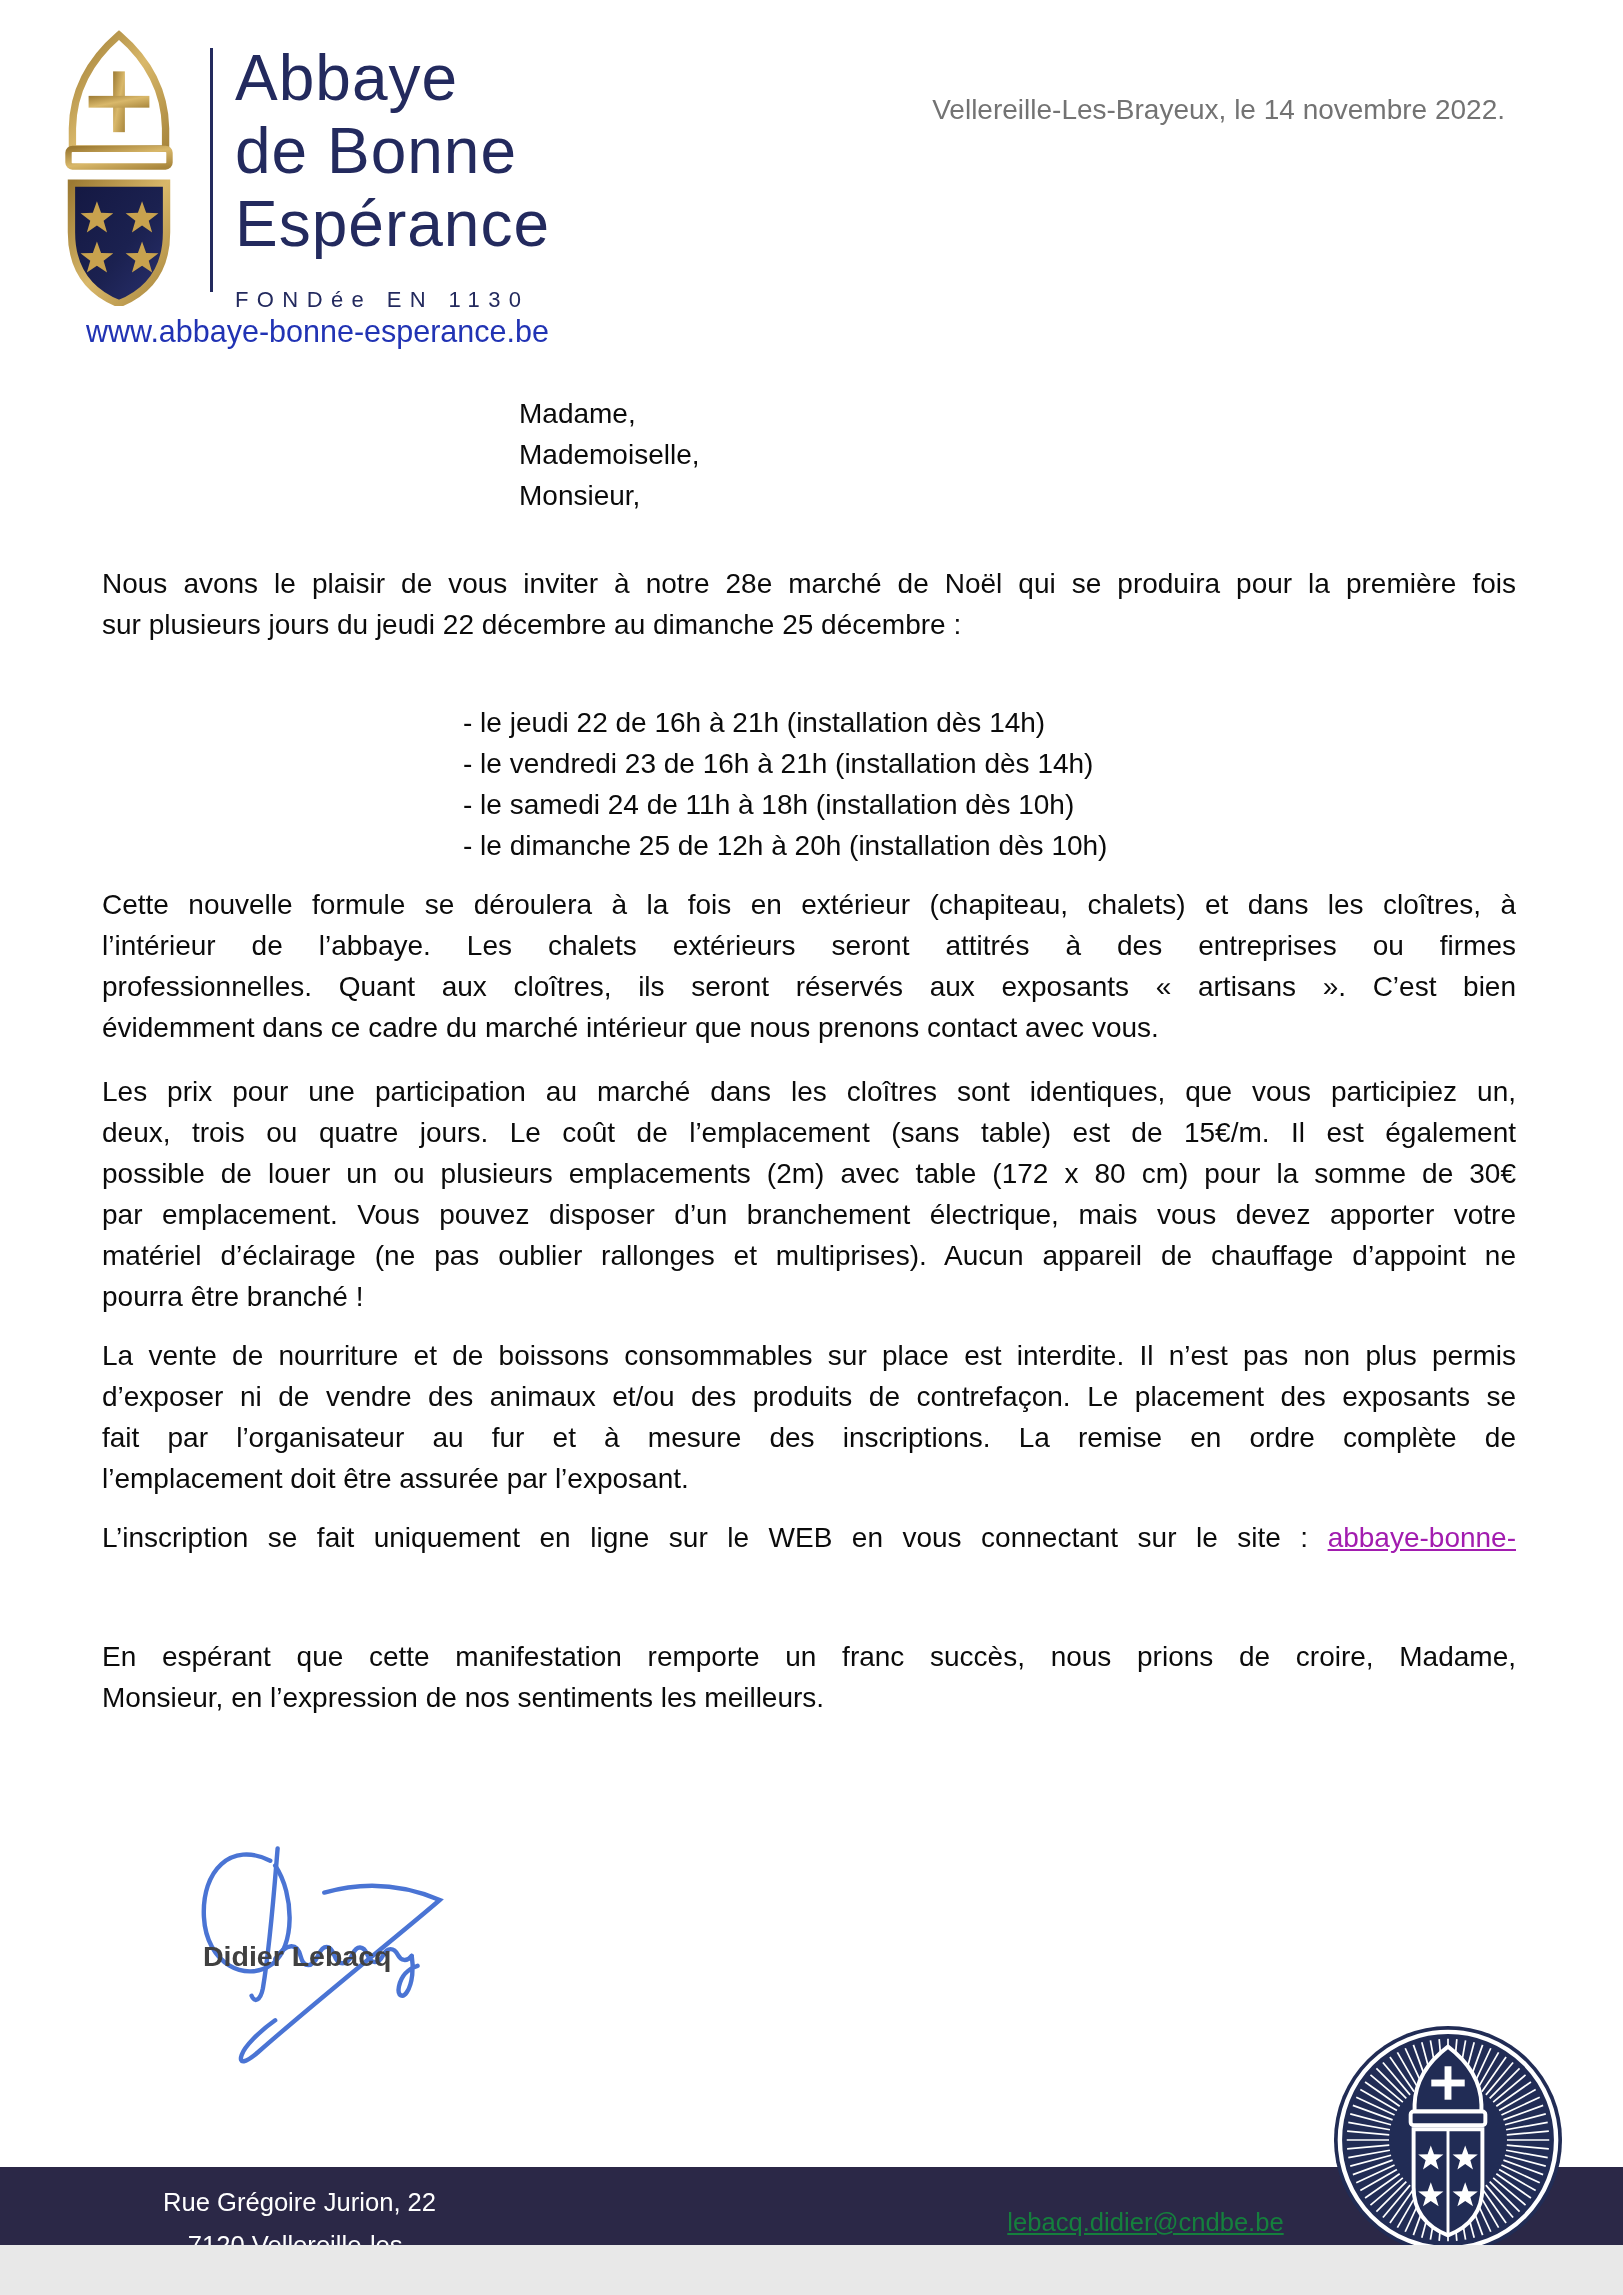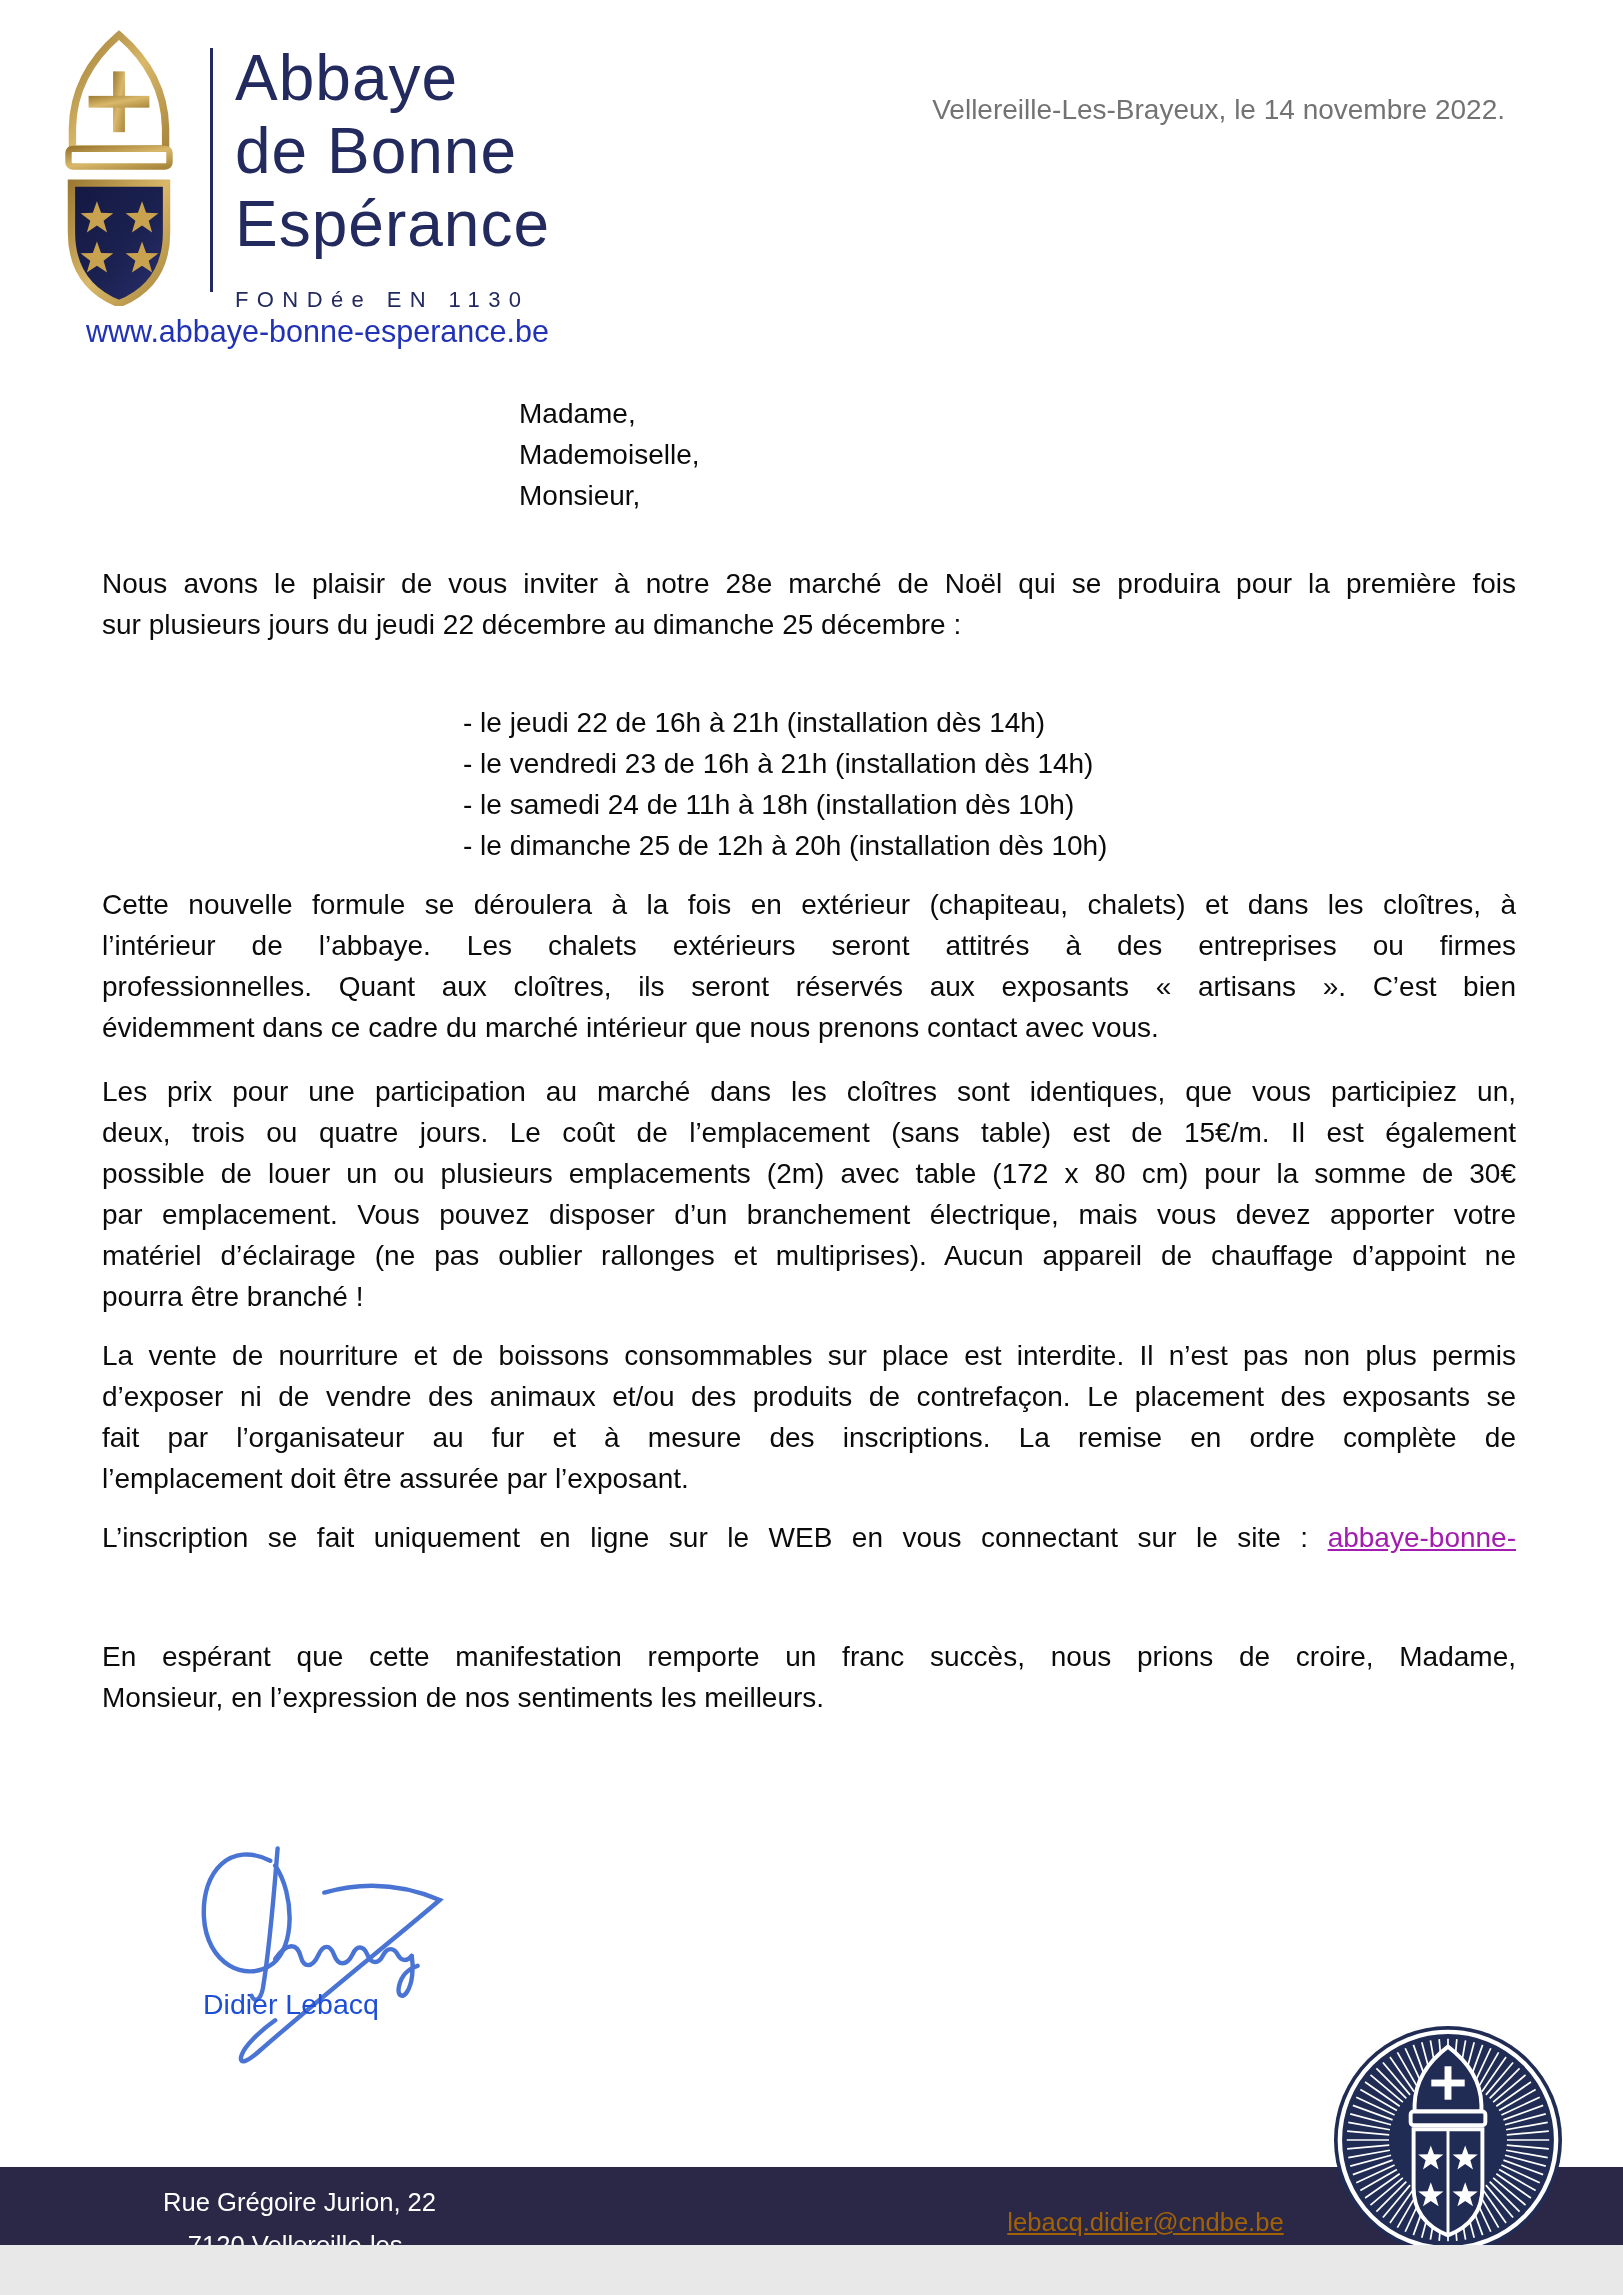--- a/index.html
+++ b/index.html
@@ -24,27 +24,27 @@
   .salutation div{height:41px;line-height:41px;}
   .para{position:absolute;left:102px;width:1414px;font-size:28px;}
   .jline{height:41px;line-height:41px;overflow:hidden;text-align:justify;}
   .jline::after{content:"";display:inline-block;width:100%;height:0;}
   .nline{height:41px;line-height:41px;white-space:nowrap;}
   .bullets{position:absolute;left:463px;top:702px;font-size:28px;}
   .bullets div{height:41px;line-height:41px;white-space:nowrap;}
   a.doc-link{color:#a21caf;text-decoration:underline;cursor:pointer;}
   
   .signature{position:absolute;left:172px;top:1826px;width:393px;height:256px;}
-  .sig-name{position:absolute;left:203px;top:1988px;font-size:28.5px;color:#1d4ed8;}
+  .sig-name{position:absolute;left:203px;top:1940px;font-size:28.5px;color:#404040;font-weight:bold;}
   
   .footer-bar{position:absolute;left:0;top:2167px;width:1623px;height:118px;background:#2b2847;}
   .footer-address{position:absolute;left:147px;top:2181px;width:305px;text-align:center;
     color:#ffffff;font-size:25.6px;line-height:43px;}
   .footer-email{position:absolute;left:998px;top:2208px;width:295px;text-align:center;
-    color:#a16207;font-size:25.6px;}
+    color:#15803d;font-size:25.6px;}
   .footer-email span{text-decoration:underline;cursor:pointer;}
   .badge{position:absolute;left:1333px;top:2025px;width:230px;height:230px;}
 </style>
 </head>
 <body>
 
 <div class="page">
 
   <svg class="logo-icon" viewBox="0 0 310 570">
     <defs>

